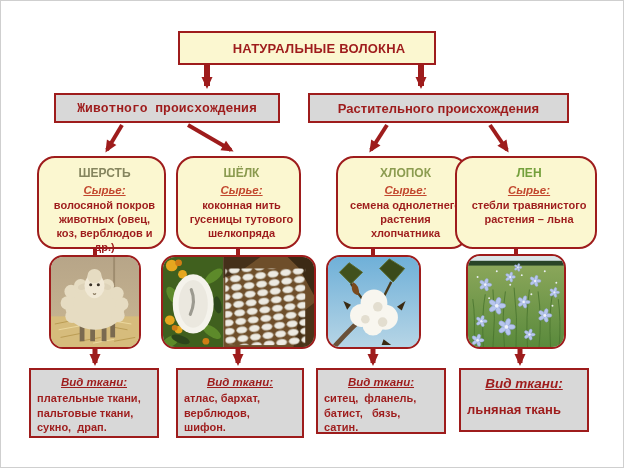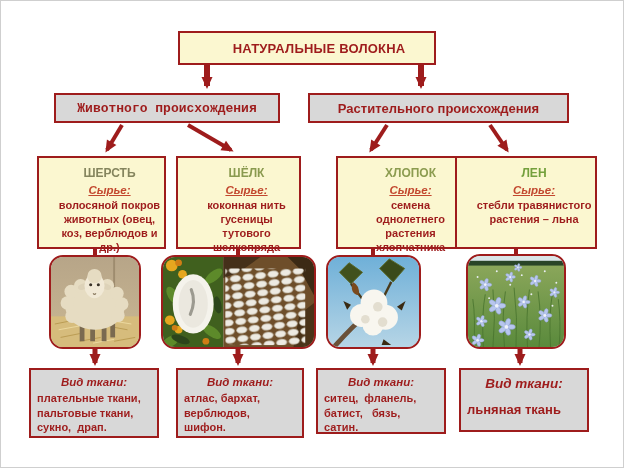--- a/index.html
+++ b/index.html
@@ -16,21 +16,21 @@
     border:2px solid var(--accent);
     display:flex;align-items:center;justify-content:center;
     text-align:center;color:var(--accent);font-weight:bold;
   }
   .cream{background:var(--cream);}
   .grayb{background:var(--gray);}
   .title-box{font-size:13px;letter-spacing:.2px;}
   .branch-box{font-size:13px;}
   .fiber-card{
     flex-direction:column;justify-content:flex-start;
-    padding:8px 3px 4px 19px;font-size:11px;line-height:1.25;
+    padding:8px 3px 4px 9px;font-size:11px;line-height:1.25;border-radius:18px;
   }
   .fiber-name{font-size:12px;margin-bottom:2px;}
   .col1 .fiber-name{color:var(--header_wool);}
   .col2 .fiber-name{color:var(--header_silk);}
   .col3 .fiber-name{color:var(--header_cotton);}
   .col4 .fiber-name{color:var(--header_flax);}
   .raw-label{
     color:var(--raw_label);font-style:italic;text-decoration:underline;
     font-size:11.5px;margin-bottom:2px;
   }
@@ -38,21 +38,21 @@
   .photo{
     position:absolute;z-index:2;border:2px solid var(--accent);
     border-radius:14px;overflow:hidden;box-sizing:border-box;background:#ddd;
   }
   .photo svg{display:block;width:100%;height:100%;}
   .fabric-box{
     flex-direction:column;justify-content:flex-start;align-items:stretch;
     padding:5px 6px;font-size:11px;line-height:1.32;text-align:left;
   }
   .fabric-label{
-    align-self:center;font-style:italic;
+    align-self:center;font-style:italic;text-decoration:underline;
     font-size:11.5px;margin-bottom:1px;text-align:center;
   }
   .fabric-line{white-space:pre-wrap;}
   .fabric-big .fabric-label{font-size:13.5px;margin-bottom:8px;}
   .fabric-big .fabric-line{font-size:13px;}
 </style>
 </head>
 <body>
 
 <div class="canvas">

